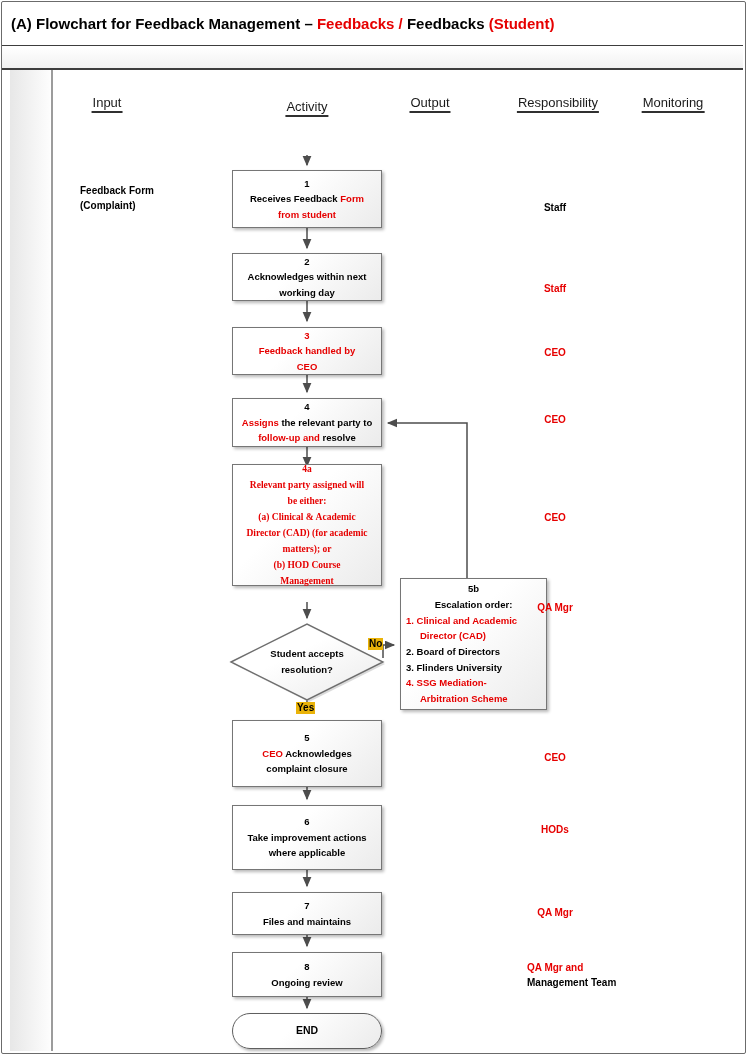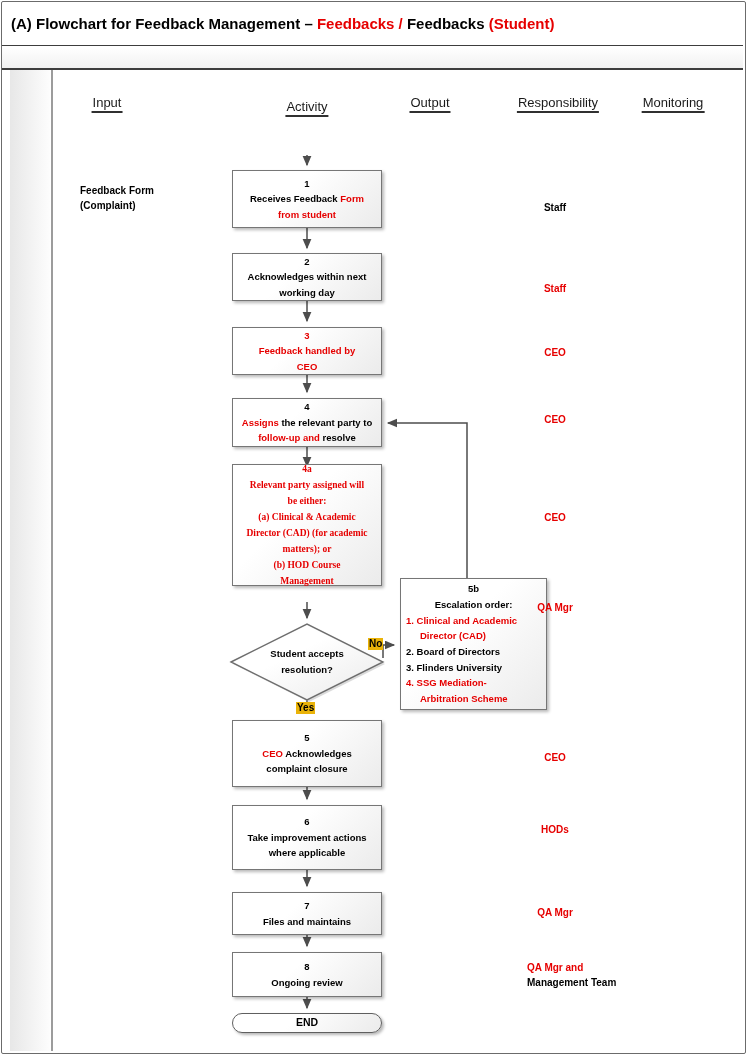--- a/index.html
+++ b/index.html
@@ -163,21 +163,21 @@
   <div class="node" style="top:892px;height:43px;" id="n7">
     <div class="ln"><span class="seg-k">7</span></div>
     <div class="ln"><span class="seg-k">Files and maintains</span></div>
   </div>
 
   <div class="node" style="top:952px;height:45px;" id="n8">
     <div class="ln"><span class="seg-k">8</span></div>
     <div class="ln"><span class="seg-k">Ongoing review</span></div>
   </div>
 
-  <div class="node oval" style="top:1013px;height:20px;" id="end">
+  <div class="node oval" style="top:1013px;height:36px;" id="end">
     <div>END</div>
   </div>
 
   <div class="inputlbl">
     <div>Feedback Form</div>
     <div>(Complaint)</div>
   </div>
 
   <div class="resp" style="top:200px;" data-c="k">Staff</div>
   <div class="resp" style="top:281px;" data-c="r">Staff</div>

